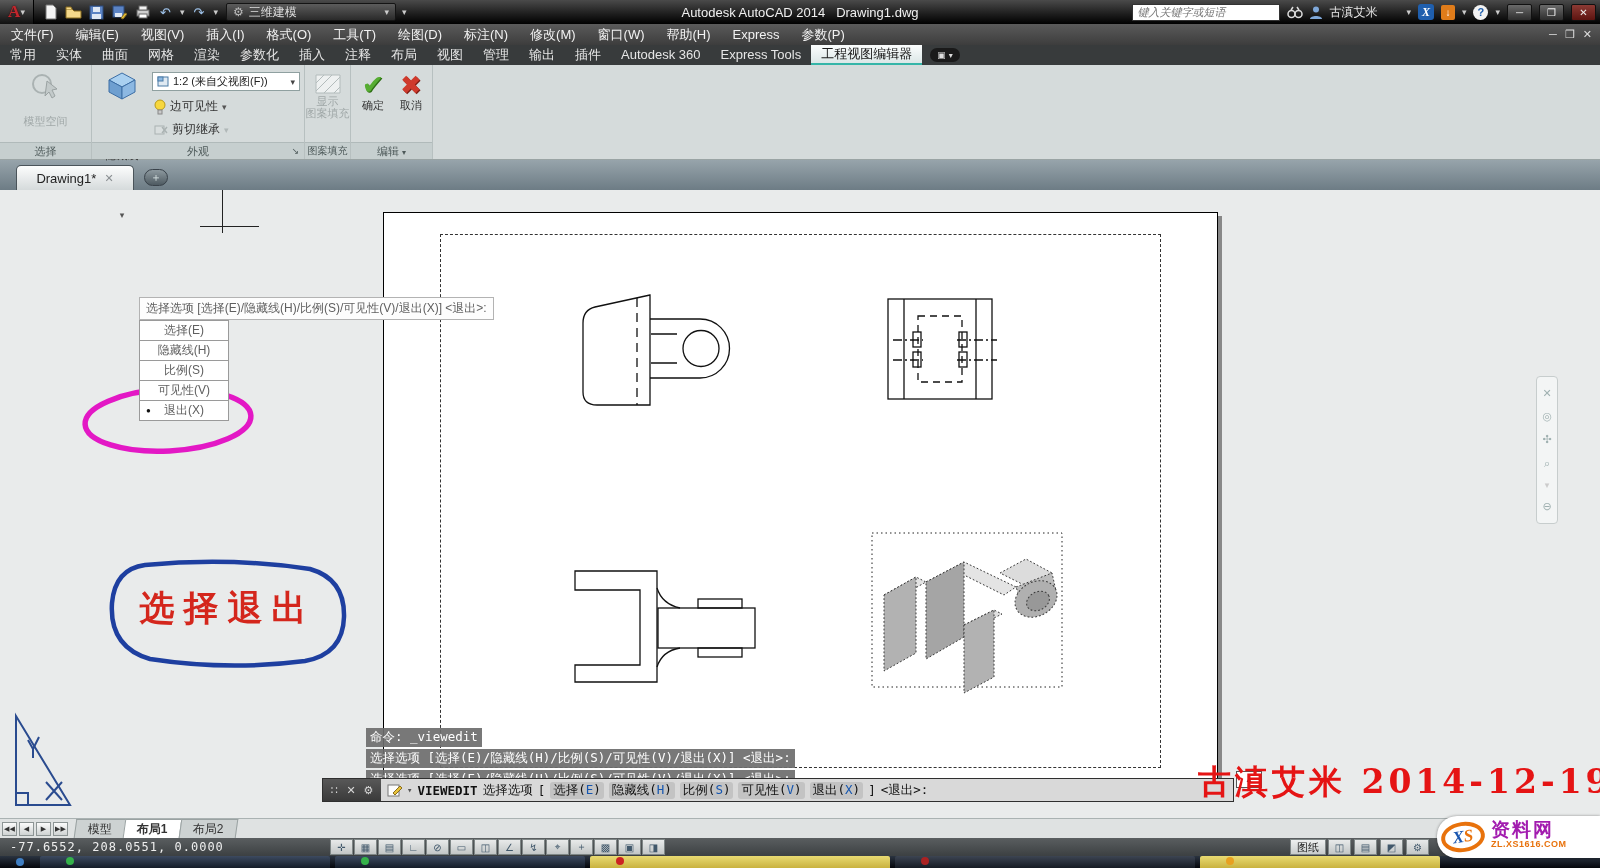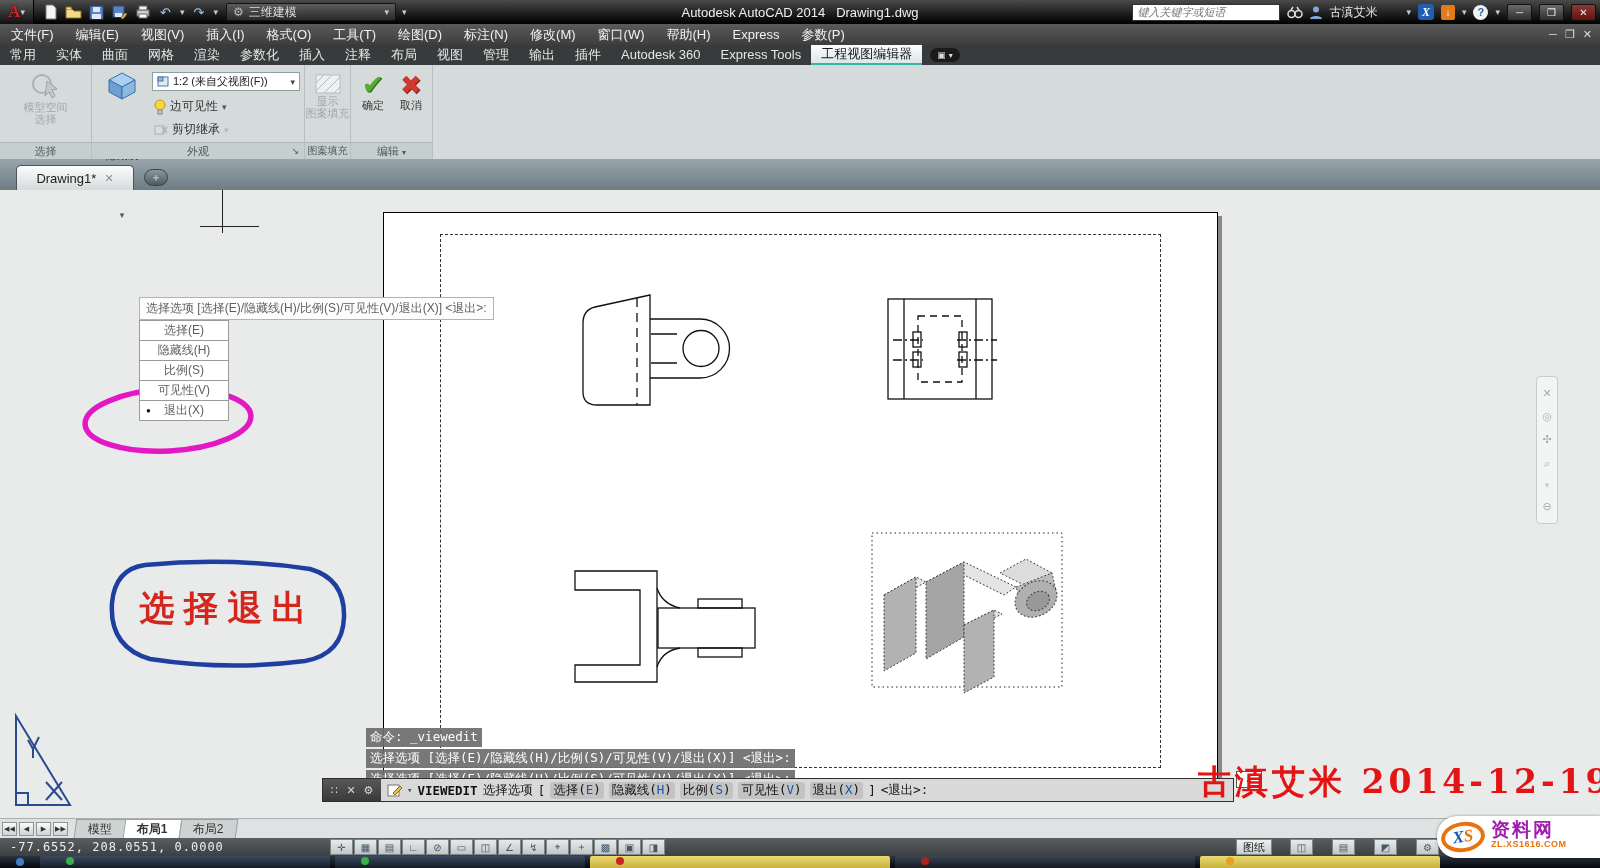--- a/index.html
+++ b/index.html
@@ -118,21 +118,21 @@
     background:#cdd2d2; margin-left:-1px; transform:skewX(-8deg); }
   .lt-tab span { display:inline-block; transform:skewX(8deg); }
   .lt-tab.active { background:#fff; font-weight:bold; }
 
   
   #statusbar { left:0; top:838px; width:1600px; height:18px; background:linear-gradient(#5a5e60,#3c4042);
     display:flex; align-items:center; z-index:40; color:#eee; }
   #coords { width:330px; font-family:"DejaVu Sans Mono",monospace; font-size:12px; padding-left:10px; letter-spacing:1px; }
   .stoggle { width:23px; height:16px; margin-right:1px; background:linear-gradient(#e8eaea,#c2c6c6);
     border:1px solid #7e8686; color:#41586b; font-size:10px; display:flex; align-items:center; justify-content:center; }
-  #status-right { position:absolute; right:160px; display:flex; align-items:center; gap:18px; }
+  #status-right { position:absolute; right:170px; display:flex; align-items:center; gap:2px; }
   #paper-btn { height:16px; background:linear-gradient(#eef0f0,#c8cccc); border:1px solid #7e8686;
     color:#222; font-size:11px; padding:0 6px; display:flex; align-items:center; }
 
   
   #taskbar { left:0; top:856px; width:1600px; height:12px; background:linear-gradient(#2a3340,#05070c); display:flex; z-index:41; }
   .tb-app { height:12px; margin-right:5px; border-radius:2px 2px 0 0; display:flex; align-items:flex-start; padding:1px 0 0 26px; }
   .tb-dot { width:8px; height:8px; border-radius:50%; }
 
   
   #sitelogo { position:absolute; left:1437px; top:816px; width:163px; height:42px; background:#fff;
@@ -270,21 +270,21 @@
   <span class="rtab ctx">工程视图编辑器</span>
   <span class="ribbon-pill">
       <span style="font-size:9px;">▣</span>
       <span>▾</span>
     </span>
 </div>
 
 <div class="abs" id="ribbon">
 
   <div class="panel" style="left:0;width:92px;">
-    <div class="big-btn grayed" style="margin-top:6px;">
+    <div class="big-btn grayed" style="margin-top:6px;gap:14px;">
       <svg width="34" height="30">
           <circle cx="13" cy="13" r="9" fill="none" stroke="#aab2b2" stroke-width="2"></circle>
           <path d="M18 10l10 8-5 1 3 6-3 2-3-6-4 4z" fill="#c3caca" stroke="#9aa2a2"></path>
         </svg>
       <span>模型空间</span>
       <span>选择</span>
     </div>
     <div class="panel-title">选择</div>
   </div>
 

